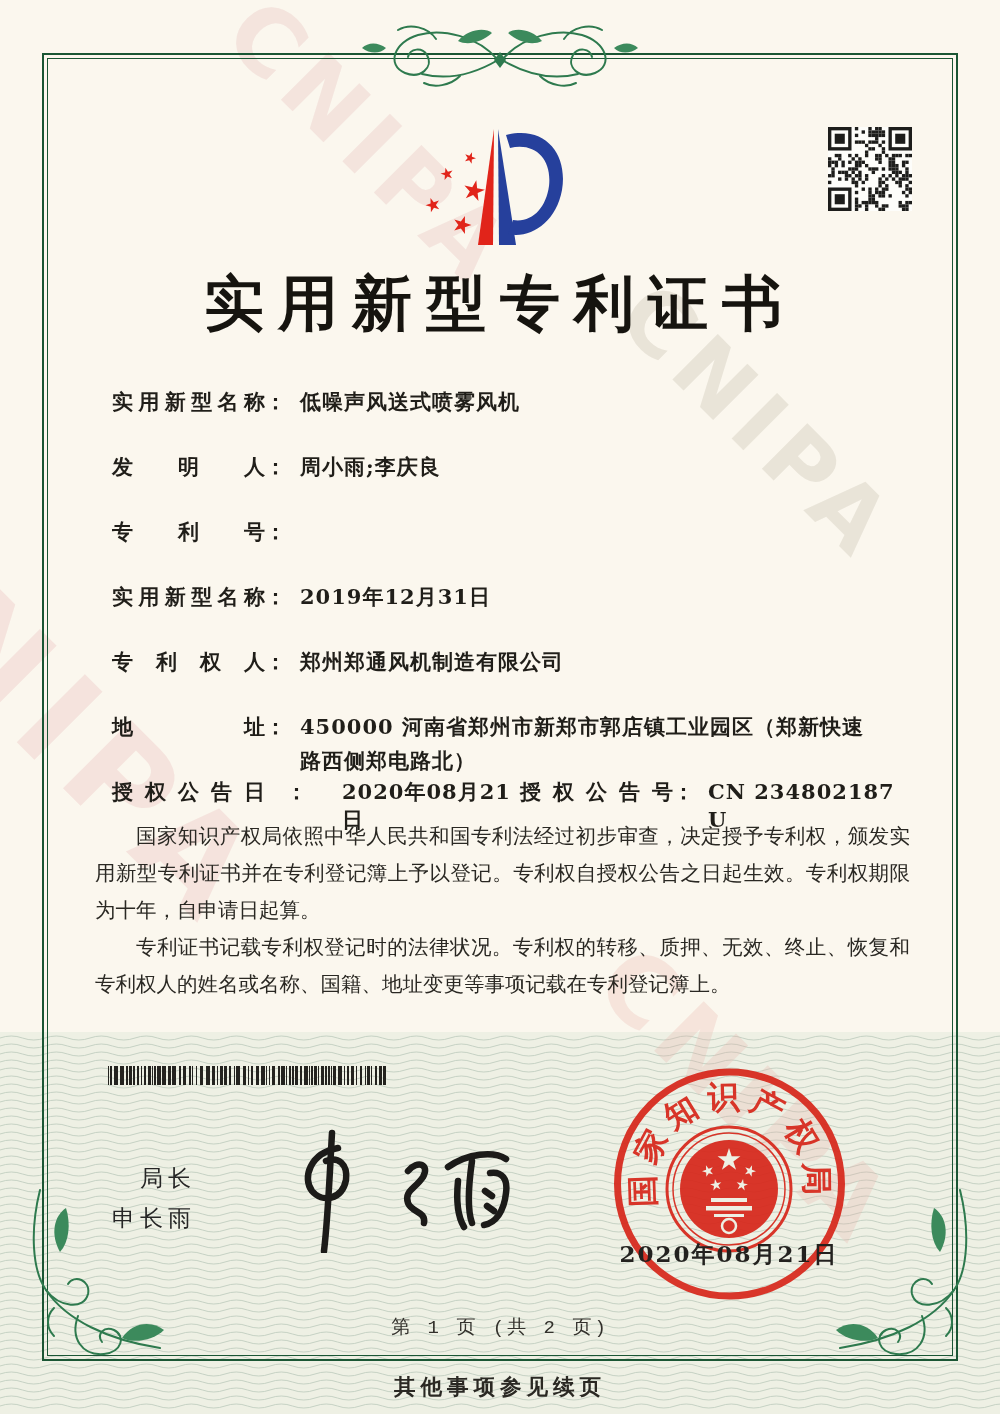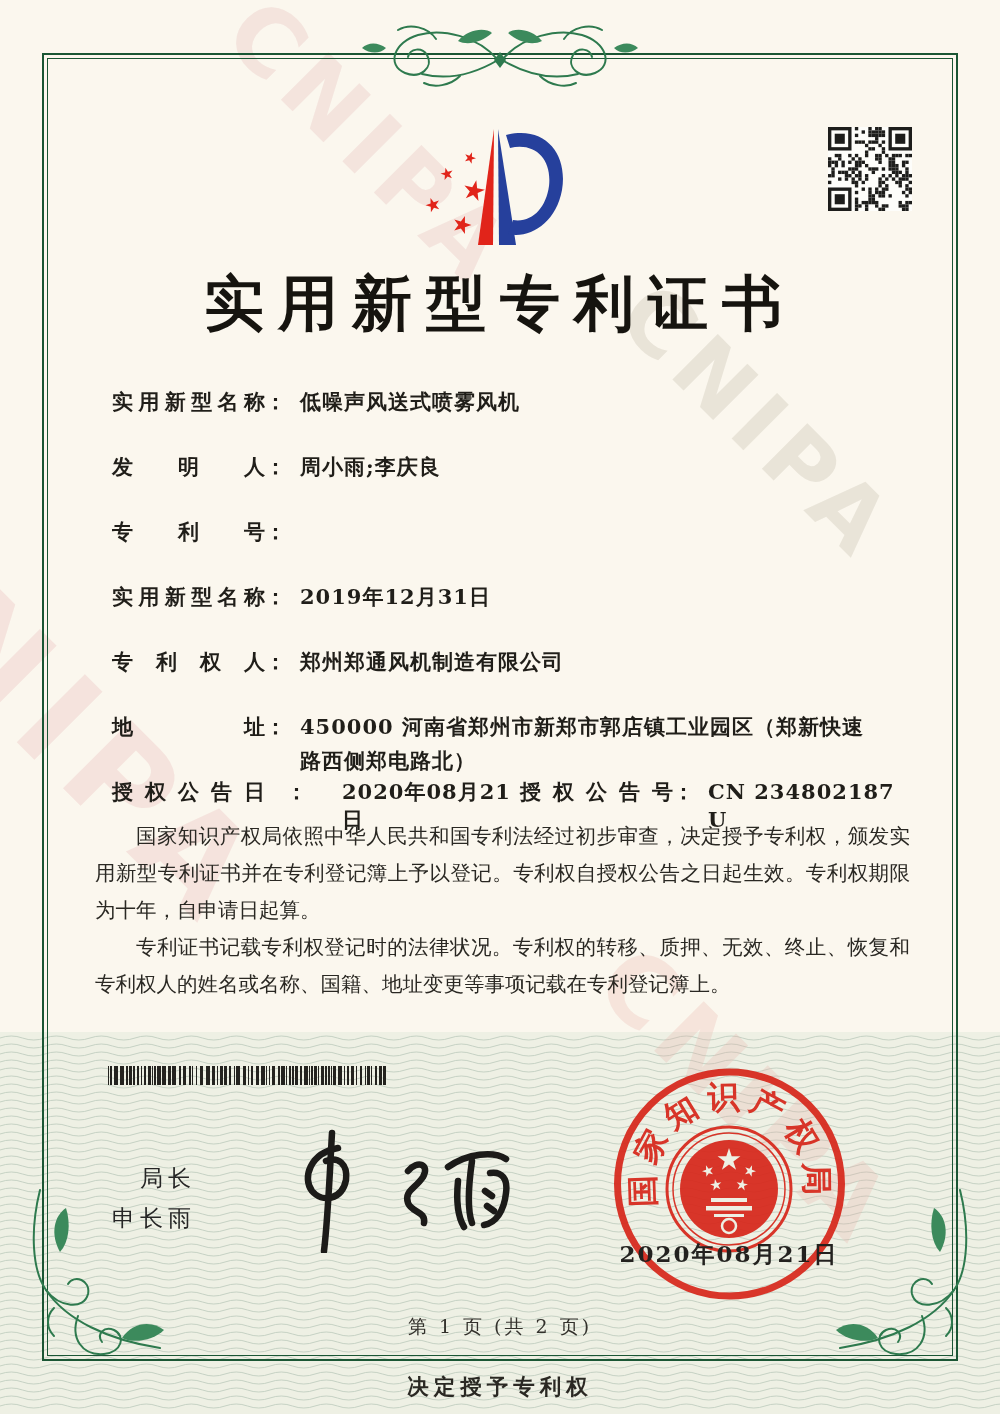--- a/index.html
+++ b/index.html
@@ -75,21 +75,21 @@
   .barcode{position:absolute;left:108px;top:1066px;z-index:4;}
   .officer{
     position:absolute;left:112px;top:1158px;z-index:4;
     font-family:"DejaVu Sans","Liberation Sans",sans-serif;
     font-size:23px;color:#262626;letter-spacing:5px;line-height:40px;text-align:right;
   }
   .signature{position:absolute;left:280px;top:1123px;z-index:4;}
   .seal{position:absolute;left:610px;top:1065px;z-index:5;}
   .page-footer{
     position:absolute;left:0;top:1314px;width:1000px;z-index:4;
-    text-align:center;font-size:19px;letter-spacing:3px;color:#33312c;
+    text-align:center;font-size:19px;letter-spacing:3px;color:#33312c;font-family:Liberation Mono, monospace;
   }
   .continuation{
     position:absolute;left:0;top:1372px;width:1000px;z-index:4;
     text-align:center;font-size:21.5px;letter-spacing:5px;color:#2a2823;font-weight:600;
   }
 </style>
 </head>
 <body>
 
 <div class="page">
@@ -568,15 +568,15 @@
           <rect x="96" y="141" width="46" height="4.5"></rect>
           <rect x="104" y="149" width="30" height="3"></rect>
           <circle cx="119" cy="161" r="7" fill="none" stroke="#eef0e4" stroke-width="2.5"></circle>
         </g>
       </g>
     </g>
     <text x="119" y="197" text-anchor="middle" font-size="23" font-weight="bold" letter-spacing="2" fill="#23211f" font-family="DejaVu Serif, Liberation Serif, serif">2020年08月21日</text>
   </svg>
 
   <div class="page-footer">第 1 页 (共 2 页)</div>
-  <div class="continuation">决定授予专利权</div>
+  <div class="continuation">其他事项参见续页</div>
 
 </div>
 
 </body></html>

